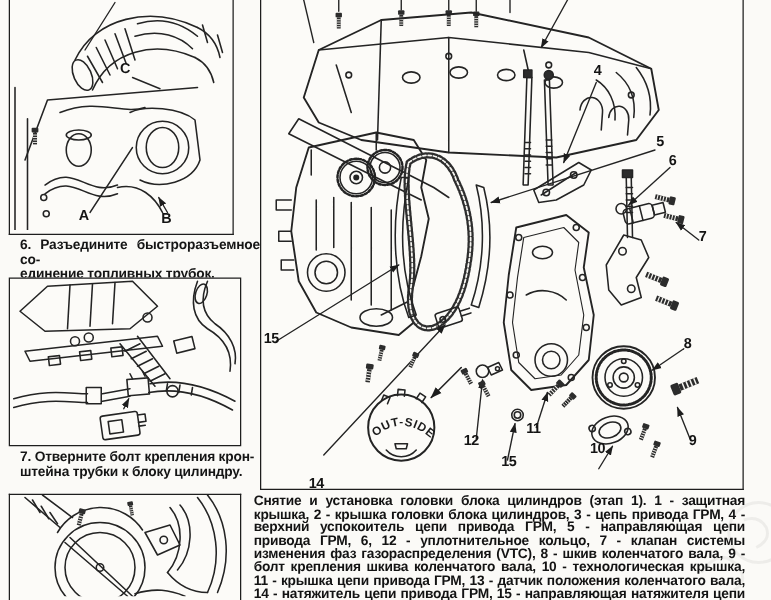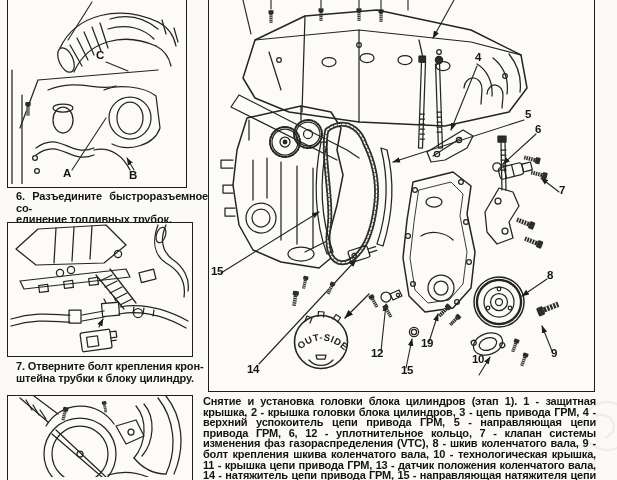--- a/index.html
+++ b/index.html
@@ -357,24 +357,24 @@
     </text>
   </svg>
 
   <div class="callout" style="left:266px;top:52px">4</div>
   <div class="callout" style="left:316px;top:109px">5</div>
   <div class="callout" style="left:326px;top:124px">6</div>
   <div class="callout" style="left:350px;top:185px">7</div>
   <div class="callout" style="left:338px;top:270px">8</div>
   <div class="callout" style="left:342px;top:348px">9</div>
   <div class="callout" style="left:263px;top:354px">10</div>
-  <div class="callout" style="left:212px;top:338px">19</div>
+  <div class="callout" style="left:212px;top:338px">11</div>
   <div class="callout" style="left:192px;top:365px">15</div>
   <div class="callout" style="left:162px;top:348px">12</div>
-  <div class="callout" style="left:38px;top:364px">14</div>
+  <div class="callout" style="left:38px;top:382px">14</div>
   <div class="callout" style="left:2px;top:266px">15</div>
 </div>
 
 <div id="caption">Снятие и установка головки блока цилиндров (этап 1). 1 - защитная крышка, 2 - крышка головки блока цилиндров, 3 - цепь привода ГРМ, 4 - верхний успокоитель цепи привода ГРМ, 5 - направляющая цепи привода ГРМ, 6, 12 - уплотнительное кольцо, 7 - клапан системы изменения фаз газораспределения (VTC), 8 - шкив коленчатого вала, 9 - болт крепления шкива коленчатого вала, 10 - технологическая крышка, 11 - крышка цепи привода ГРМ, 13 - датчик положения коленчатого вала, 14 - натяжитель цепи привода ГРМ, 15 - направляющая натяжителя цепи привода ГРМ.</div>
 
 <svg id="watermark" width="74" height="78" viewBox="0 0 74 78">
   <g fill="none" stroke="rgba(60,60,60,0.12)" stroke-width="2.4">
     <circle cx="58" cy="30" r="24"></circle>
     <path d="M46,20 q12,-4 18,6 q4,10 -8,16"></path>
     <path d="M12,62 q16,-22 30,-4 q8,12 -4,18"></path>

